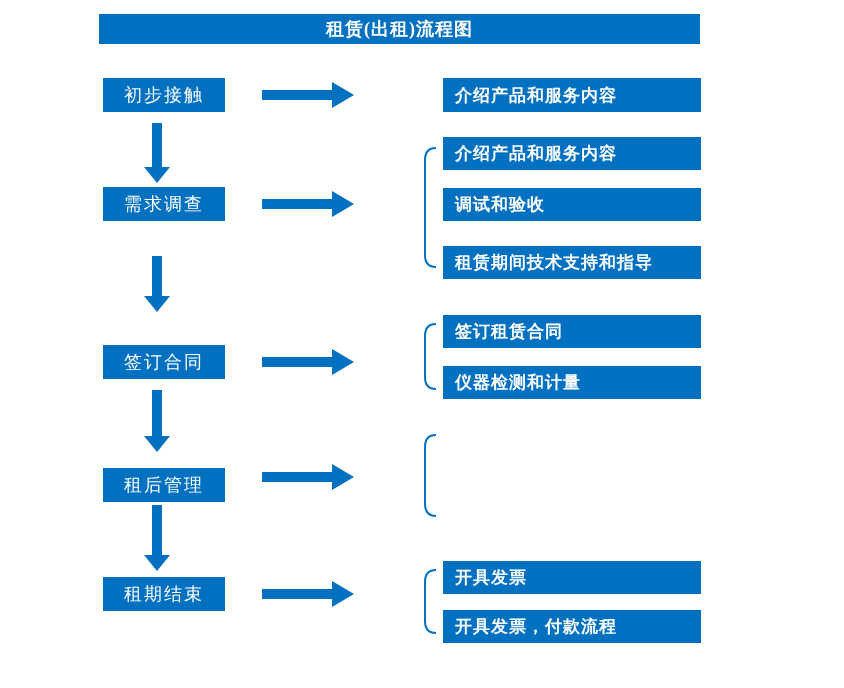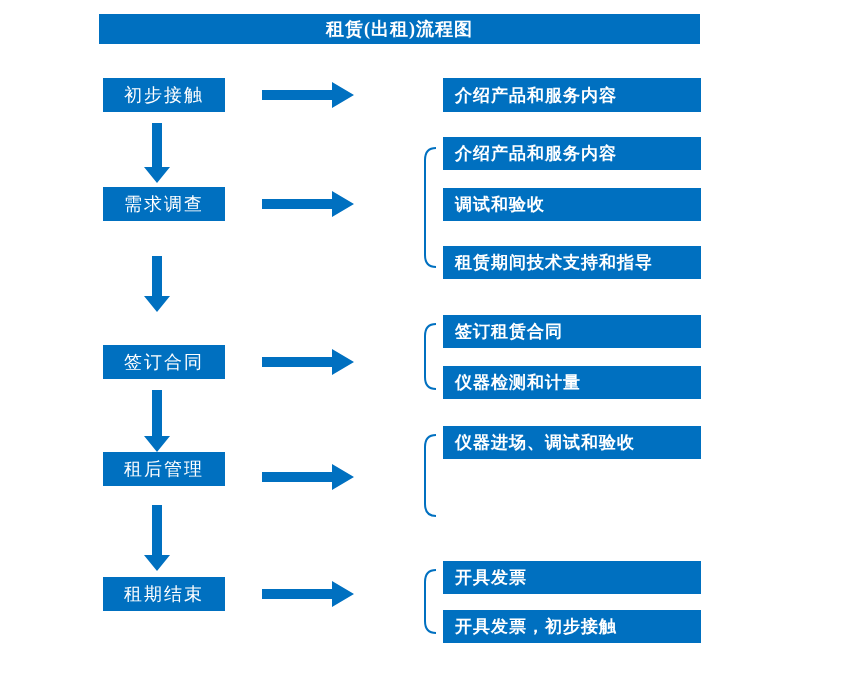--- a/index.html
+++ b/index.html
@@ -54,21 +54,21 @@
 </head>
 <body>
 
 <div class="canvas">
 
   <div class="title-bar">租赁(出租)流程图</div>
 
   <div class="step-box" style="top:78px">初步接触</div>
   <div class="step-box" style="top:187px">需求调查</div>
   <div class="step-box" style="top:345px">签订合同</div>
-  <div class="step-box" style="top:452px">租后管理</div>
+  <div class="step-box" style="top:468px">租后管理</div>
   <div class="step-box" style="top:577px">租期结束</div>
 
   <svg class="arrow" style="left:144px; top:123px" width="26" height="60">
     <polygon points="8,0 18,0 18,44 26,44 13,60 0,44 8,44" style="fill:var(--primary)"></polygon>
   </svg>
   <svg class="arrow" style="left:144px; top:256px" width="26" height="56">
     <polygon points="8,0 18,0 18,40 26,40 13,56 0,40 8,40" style="fill:var(--primary)"></polygon>
   </svg>
   <svg class="arrow" style="left:144px; top:390px" width="26" height="62">
     <polygon points="8,0 18,0 18,46 26,46 13,62 0,46 8,46" style="fill:var(--primary)"></polygon>
@@ -108,18 +108,17 @@
 
   <div class="detail-box" style="top:78px; height:34px">介绍产品和服务内容</div>
 
   <div class="detail-box" style="top:137px">介绍产品和服务内容</div>
   <div class="detail-box" style="top:188px">调试和验收</div>
   <div class="detail-box" style="top:246px">租赁期间技术支持和指导</div>
 
   <div class="detail-box" style="top:315px">签订租赁合同</div>
   <div class="detail-box" style="top:366px">仪器检测和计量</div>
 
-  <div class="detail-box" style="top:426px">仪器进场、调试和验收</div>
 
   <div class="detail-box" style="top:561px">开具发票</div>
-  <div class="detail-box" style="top:610px">开具发票，初步接触</div>
+  <div class="detail-box" style="top:610px">开具发票，付款流程</div>
 
 </div>
 
 </body></html>

